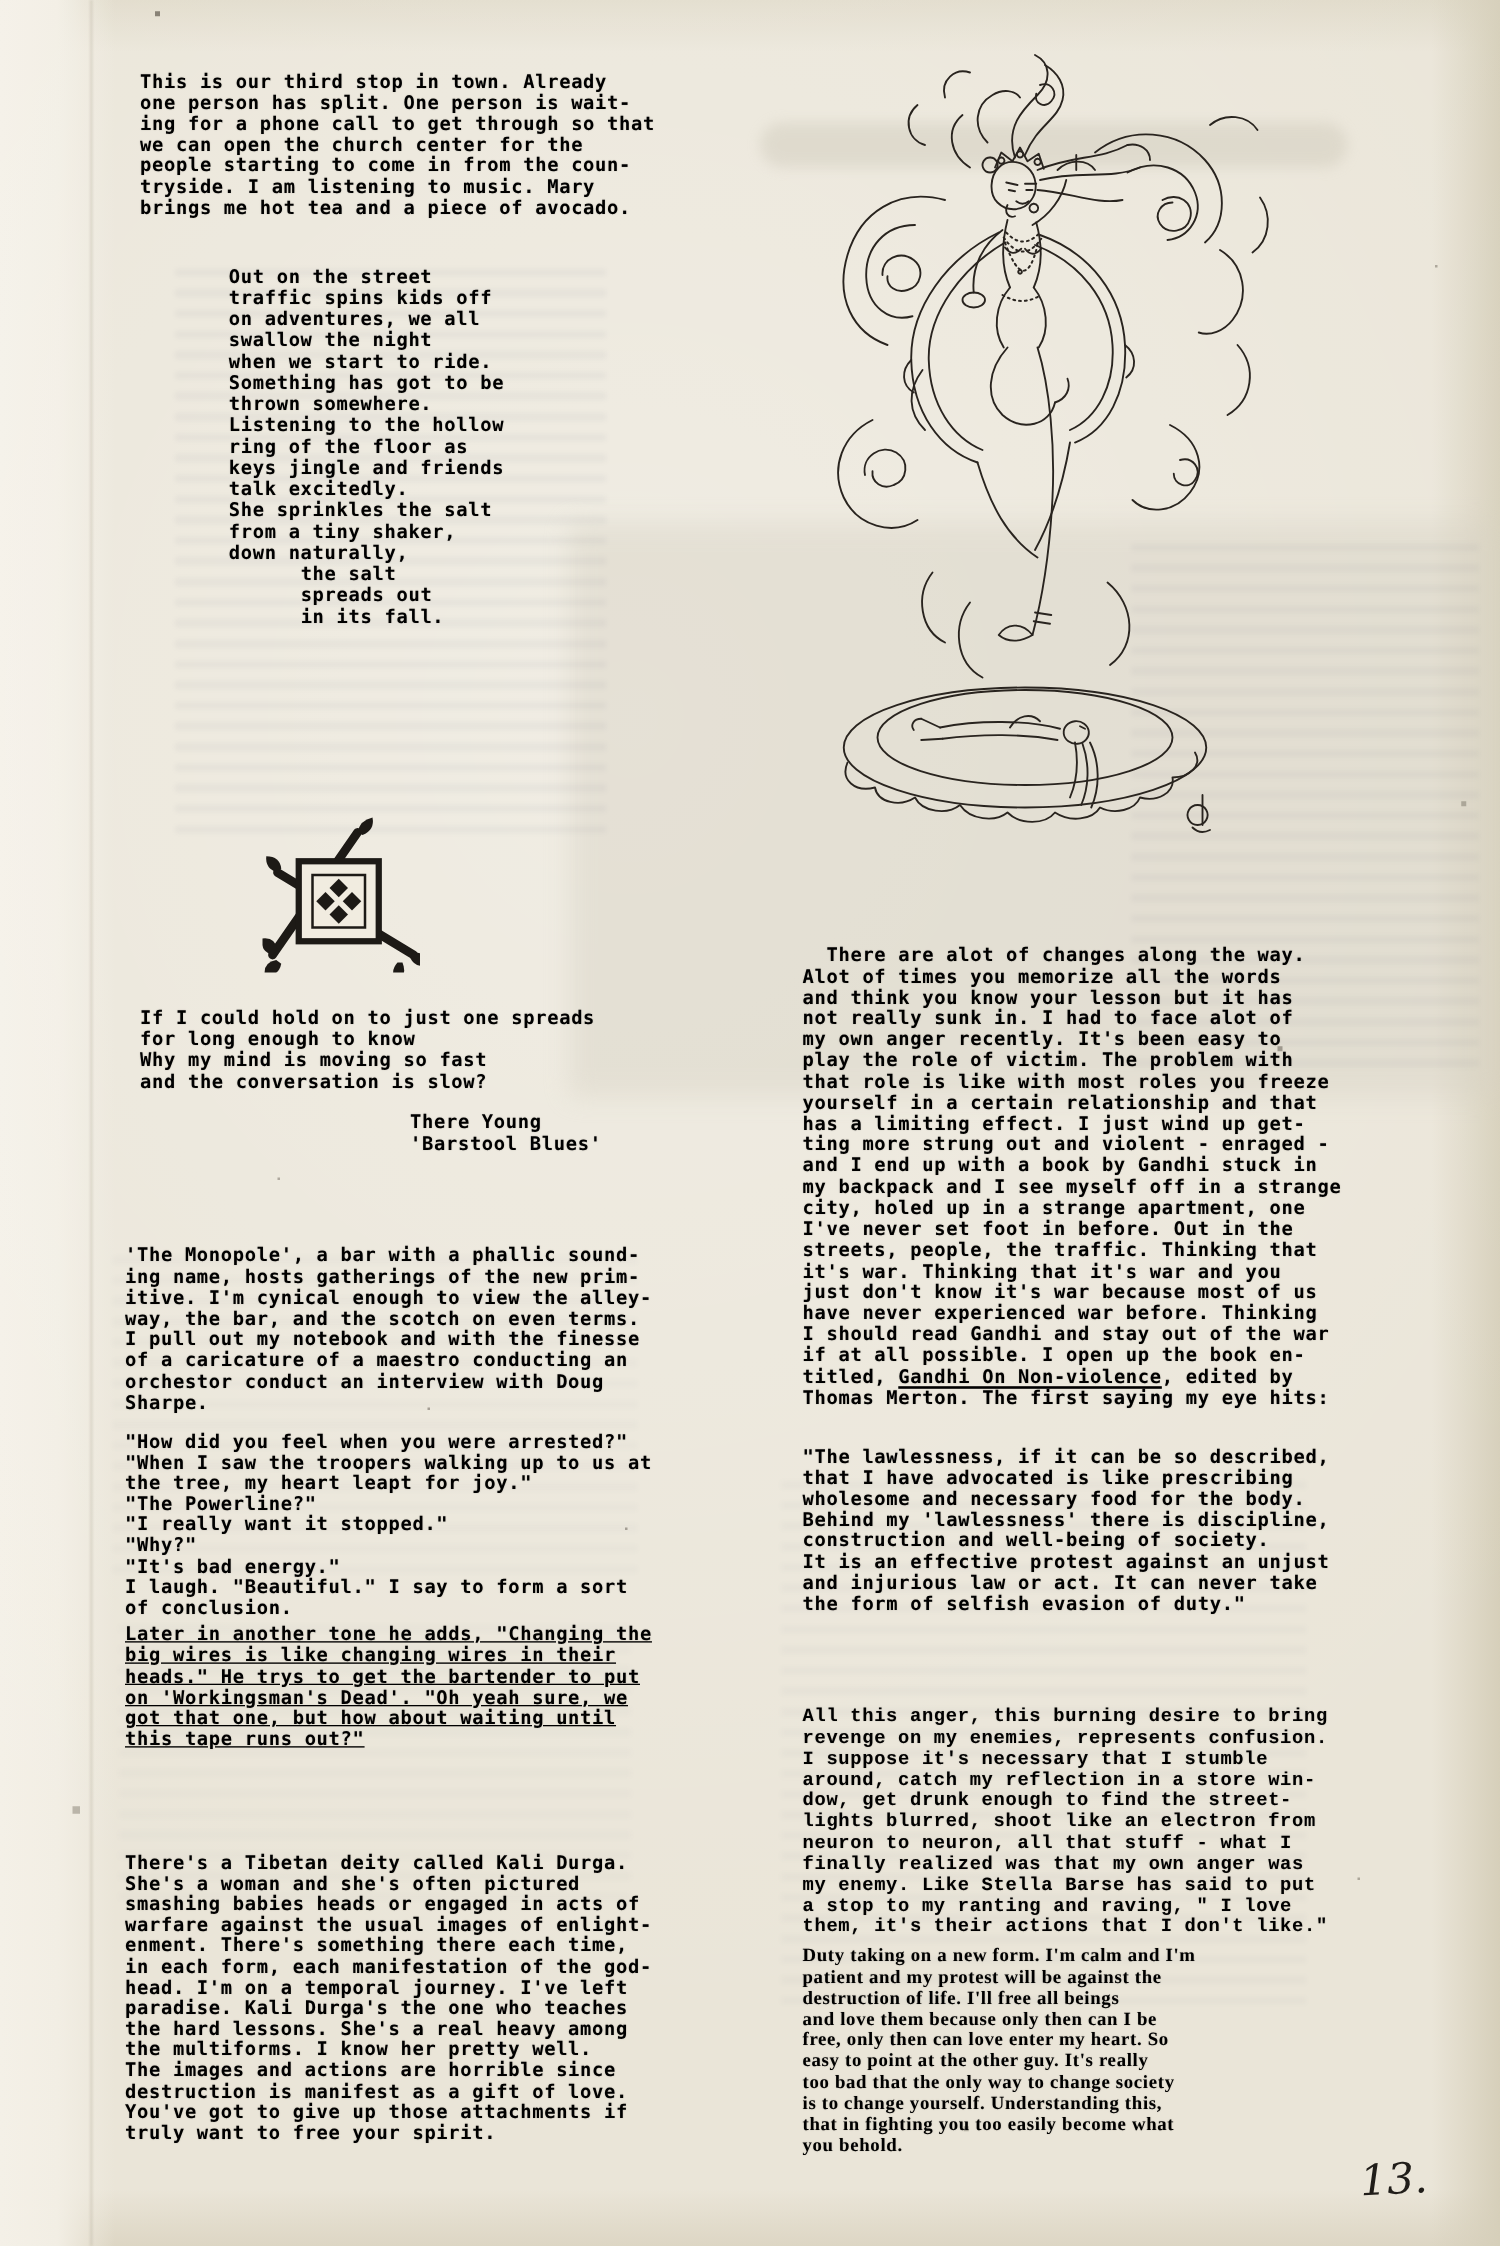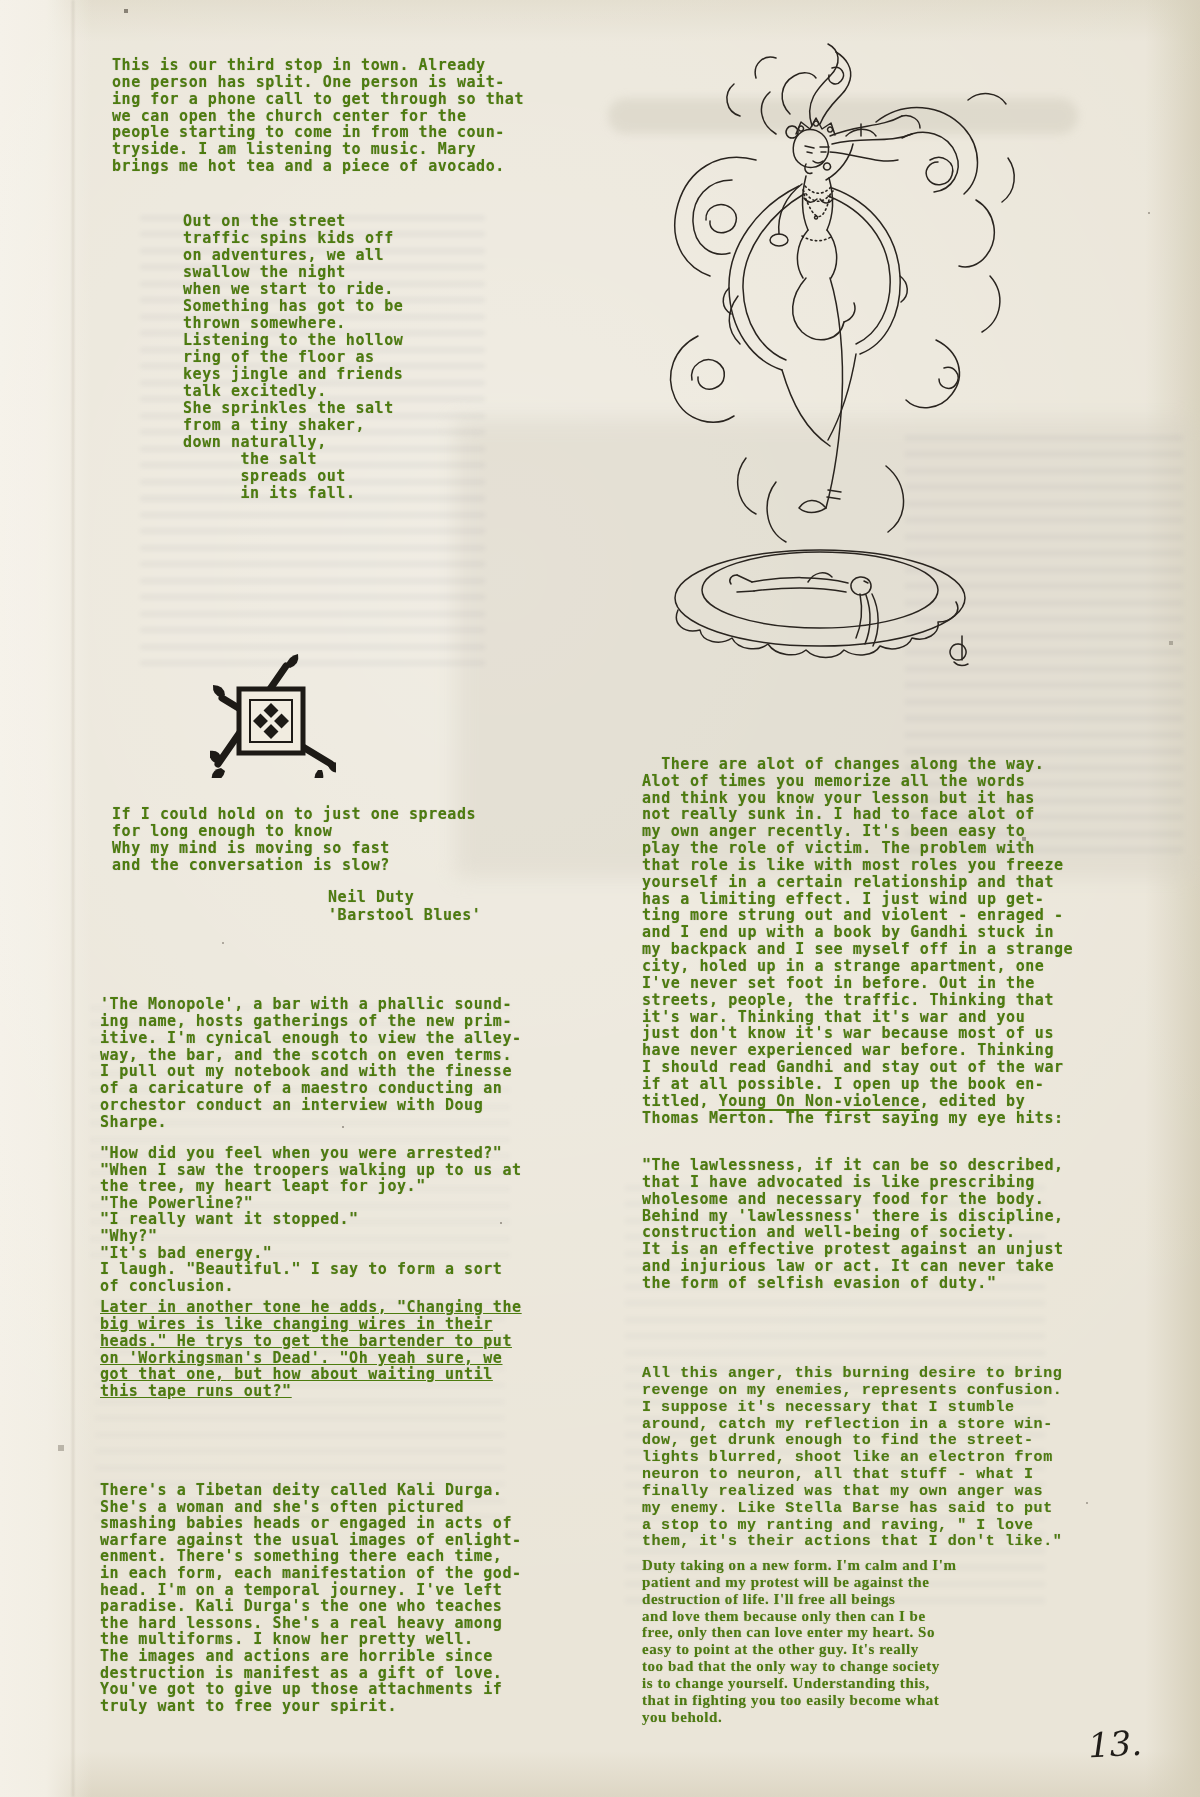--- a/index.html
+++ b/index.html
@@ -15,21 +15,21 @@
     font-family:"DejaVu Sans Mono", monospace;
   }
   .abs{position:absolute;}
   .tw{
     position:absolute;
     font-family:"DejaVu Sans Mono", monospace;
     font-size:15px;
     line-height:16.85px;
     letter-spacing:0.55px;
     font-weight:bold;
-    color:#4d7c0f;
+    color:#000000;
     white-space:pre-wrap;
     text-shadow:0 0 1px rgba(51,46,39,.35);
   }
   .poem{line-height:17px;}
   .attr{line-height:18px;}
   .underl{
     text-decoration:underline;
     text-decoration-thickness:1.5px;
     text-underline-offset:3px;
   }
@@ -117,21 +117,21 @@
         <path d="M74 56 L48 82"></path>
     </g>
   </svg>
 </div>
 
 <div class="tw" style="left:112px;top:806px;width:420px;">If I could hold on to just one spreads
 for long enough to know
 Why my mind is moving so fast
 and the conversation is slow?</div>
 
-<div class="tw attr" style="left:328px;top:888px;width:200px;">Neil Duty
+<div class="tw attr" style="left:328px;top:888px;width:200px;">There Young
 'Barstool Blues'</div>
 
 <div class="tw" style="left:100px;top:996px;width:440px;">'The Monopole', a bar with a phallic sound-
 ing name, hosts gatherings of the new prim-
 itive. I'm cynical enough to view the alley-
 way, the bar, and the scotch on even terms.
 I pull out my notebook and with the finesse
 of a caricature of a maestro conducting an
 orchestor conduct an interview with Doug
 Sharpe.</div>
@@ -292,21 +292,21 @@
 and I end up with a book by Gandhi stuck in
 my backpack and I see myself off in a strange
 city, holed up in a strange apartment, one
 I've never set foot in before. Out in the
 streets, people, the traffic. Thinking that
 it's war. Thinking that it's war and you
 just don't know it's war because most of us
 have never experienced war before. Thinking
 I should read Gandhi and stay out of the war
 if at all possible. I open up the book en-
-titled, </span><span class="underl">Young On Non-violence</span><span>, edited by
+titled, </span><span class="underl">Gandhi On Non-violence</span><span>, edited by
 Thomas Merton. The first saying my eye hits:</span>
 </div>
 
 <div class="tw" style="left:642px;top:1157px;width:450px;">"The lawlessness, if it can be so described,
 that I have advocated is like prescribing
 wholesome and necessary food for the body.
 Behind my 'lawlessness' there is discipline,
 construction and well-being of society.
 It is an effective protest against an unjust
 and injurious law or act. It can never take

